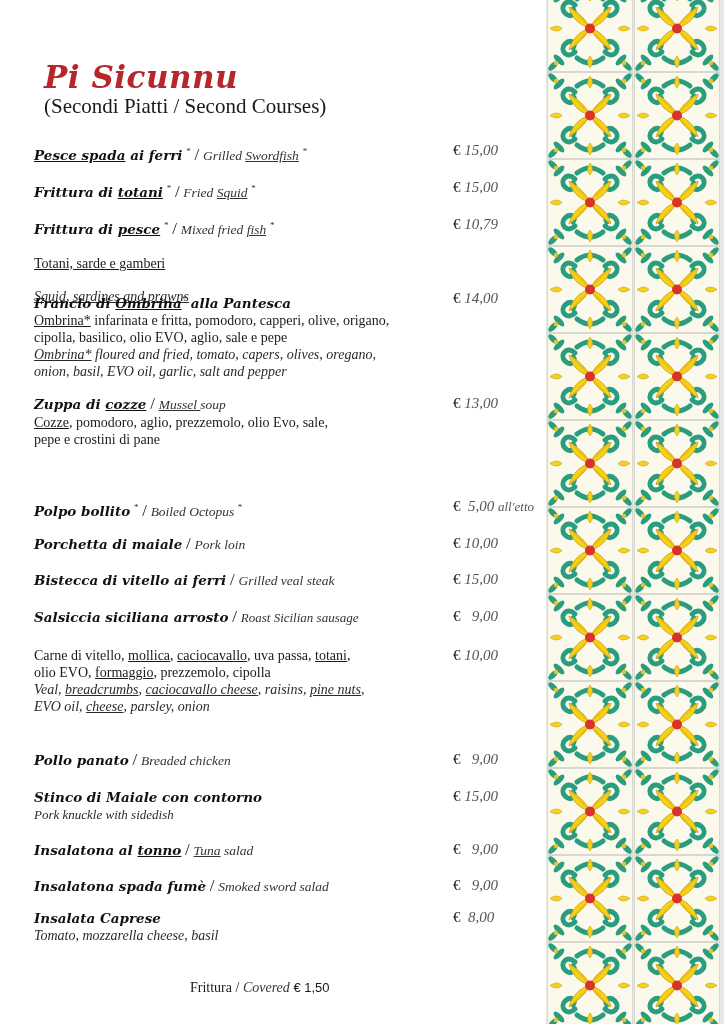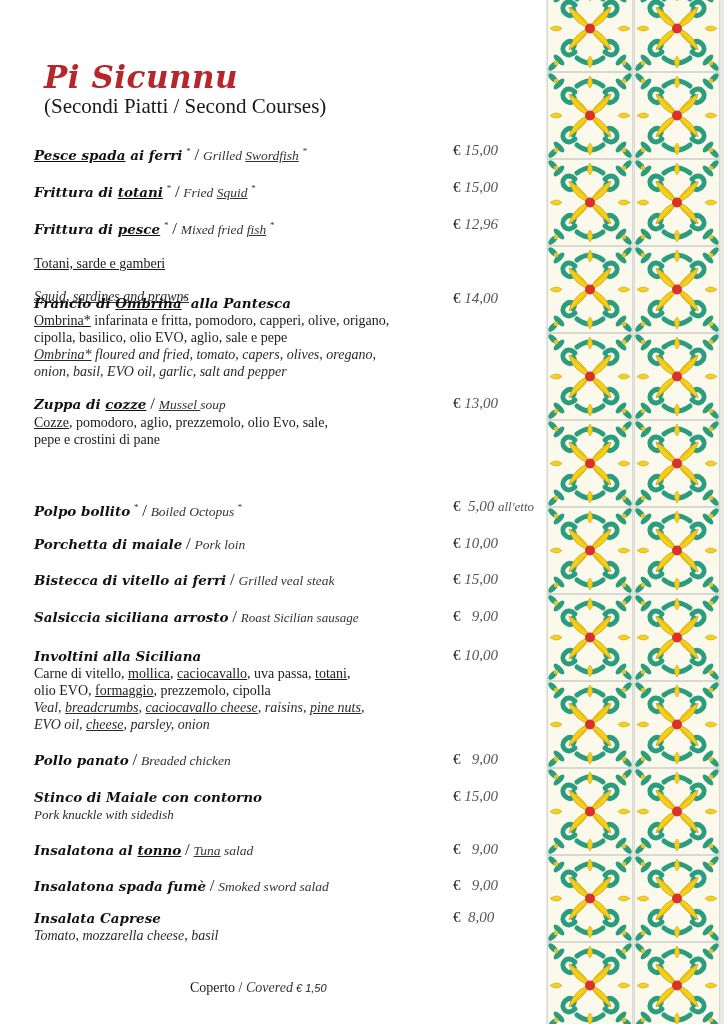--- a/index.html
+++ b/index.html
@@ -166,21 +166,21 @@
   <div class="item" style="top:216px">
     <div class="name-line">
       <span class="it-name">Frittura di </span><span class="it-name u">pesce</span>
       <span class="star">*</span>
       <span class="sep">/</span>
       <span class="en">Mixed fried </span><span class="en u">fish</span>
       <span class="star">*</span>
     </div>
     <div class="desc u">Totani, sarde e gamberi</div>
     <div class="desc-en u">Squid, sardines and prawns</div>
-    <div class="price"><span class="euro">€</span> <span class="amt">12,96</span></div>
+    <div class="price"><span class="euro">€</span> <span class="amt">10,79</span></div>
   </div>
 
   <div class="item" style="top:290px">
     <div class="name-line">
       <span class="it-name">Francio di </span><span class="it-name u">Ombrina</span><span class="star">*</span><span class="it-name"> alla Pantesca</span>
     </div>
     <div class="desc" style="width:380px"><span class="u">Ombrina*</span><span> infarinata e fritta, pomodoro, capperi, olive, origano, cipolla, basilico, olio EVO, aglio, sale e pepe</span></div>
     <div class="desc-en" style="width:380px"><span class="u">Ombrina*</span><span> floured and fried, tomato, capers, olives, oregano, onion, basil, EVO oil, garlic, salt and pepper</span></div>
     <div class="price"><span class="euro">€</span> <span class="amt">14,00</span></div>
   </div>
@@ -226,23 +226,20 @@
   <div class="item" style="top:608px">
     <div class="name-line">
       <span class="it-name">Salsiccia siciliana arrosto</span>
       <span class="sep">/</span>
       <span class="en" style="font-size:13px">Roast Sicilian sausage</span>
     </div>
     <div class="price"><span class="euro">€</span>&nbsp;&nbsp;&nbsp;<span class="amt">9,00</span></div>
   </div>
 
   <div class="item" style="top:647px">
-    <div class="name-line">
-      <span class="it-name">Involtini alla Siciliana</span>
-    </div>
     <div class="desc">
       <span>Carne di vitello, </span><span class="u">mollica</span><span>, </span><span class="u">caciocavallo</span><span>, uva passa, </span><span class="u">totani</span><span>,</span><br>
       <span>olio EVO, </span><span class="u">formaggio</span><span>, prezzemolo, cipolla</span>
     </div>
     <div class="desc-en">
       <span>Veal, </span><span class="u">breadcrumbs</span><span>, </span><span class="u">caciocavallo cheese</span><span>, raisins, </span><span class="u">pine nuts</span><span>,</span><br>
       <span>EVO oil, </span><span class="u">cheese</span><span>, parsley, onion</span>
     </div>
     <div class="price"><span class="euro">€</span> <span class="amt">10,00</span></div>
   </div>
@@ -285,14 +282,14 @@
   <div class="item" style="top:909px">
     <div class="name-line">
       <span class="it-name">Insalata Caprese</span>
     </div>
     <div class="desc-en">Tomato, mozzarella cheese, basil</div>
     <div class="price"><span class="euro">€</span>&nbsp;&nbsp;<span class="amt">8,00</span></div>
   </div>
 </div>
 
 <div class="footer">
-  <span>Coperto / </span><span class="en">Covered</span><span style="font-family:'Liberation Sans',sans-serif;font-style:italic;font-size:11px"> € 1,50</span>
+  <span>Frittura / </span><span class="en">Covered</span><span style="font-family:'Liberation Sans',sans-serif;font-size:13px"> € 1,50</span>
 </div>
 
 </body></html>

